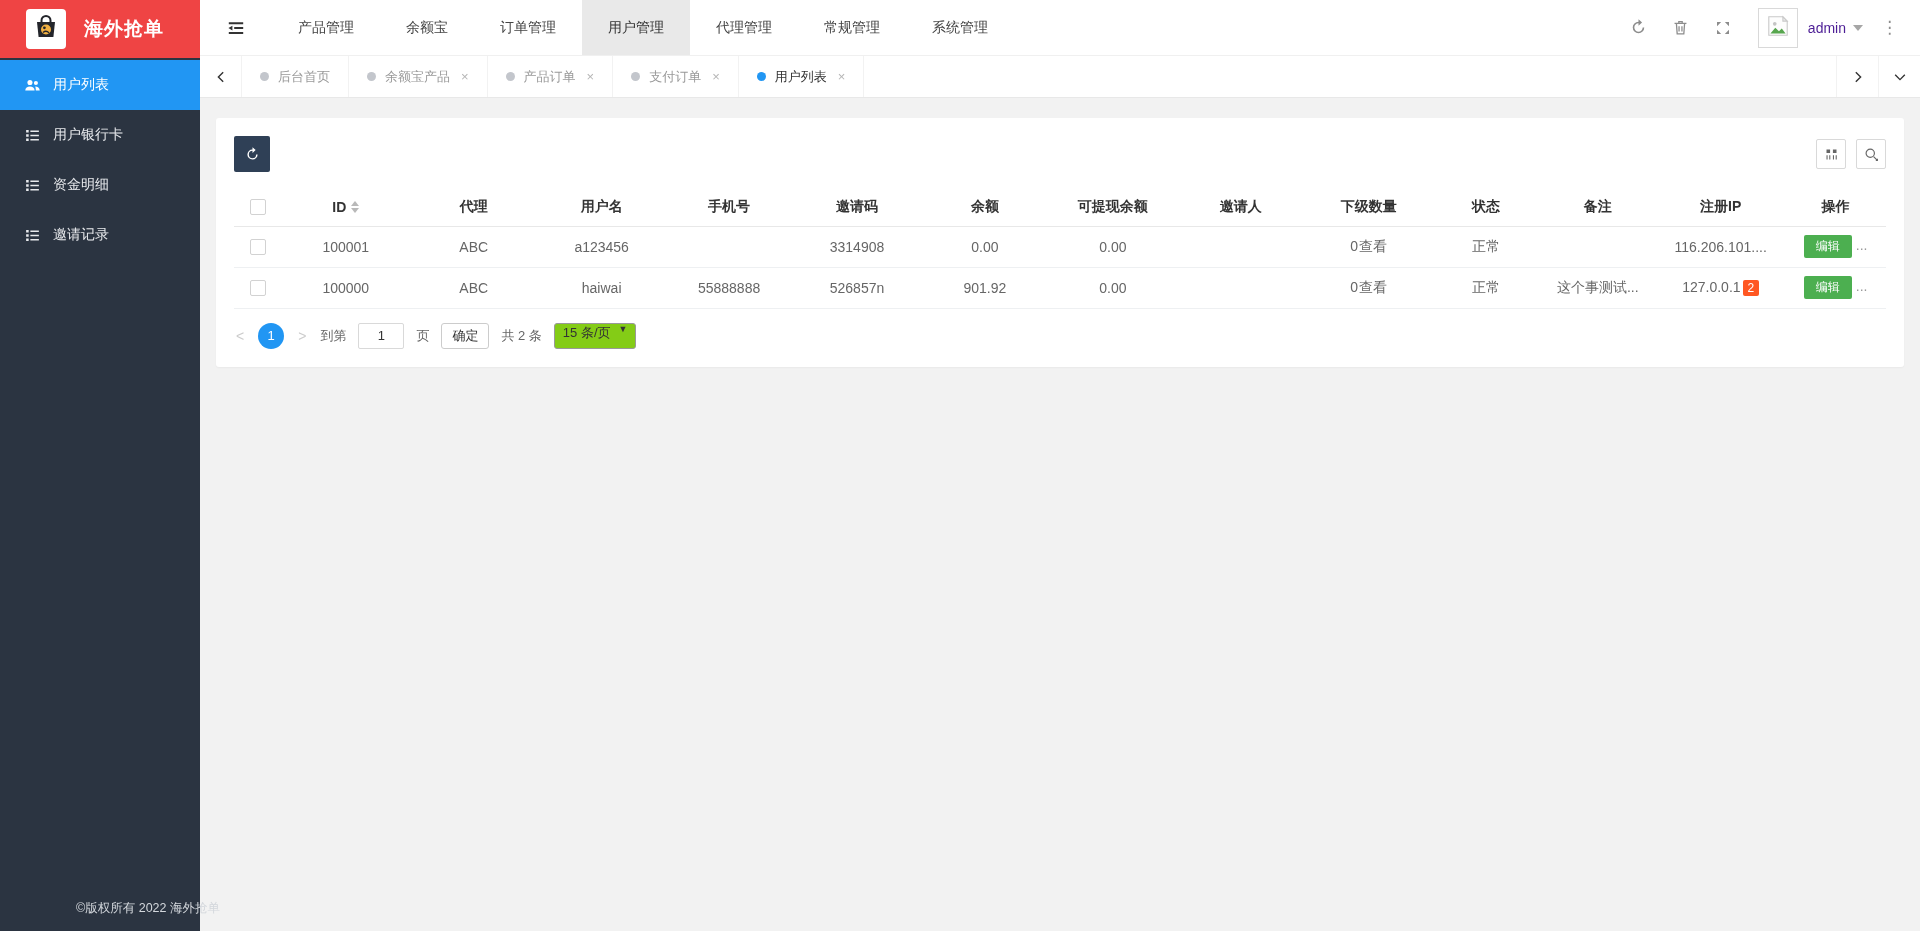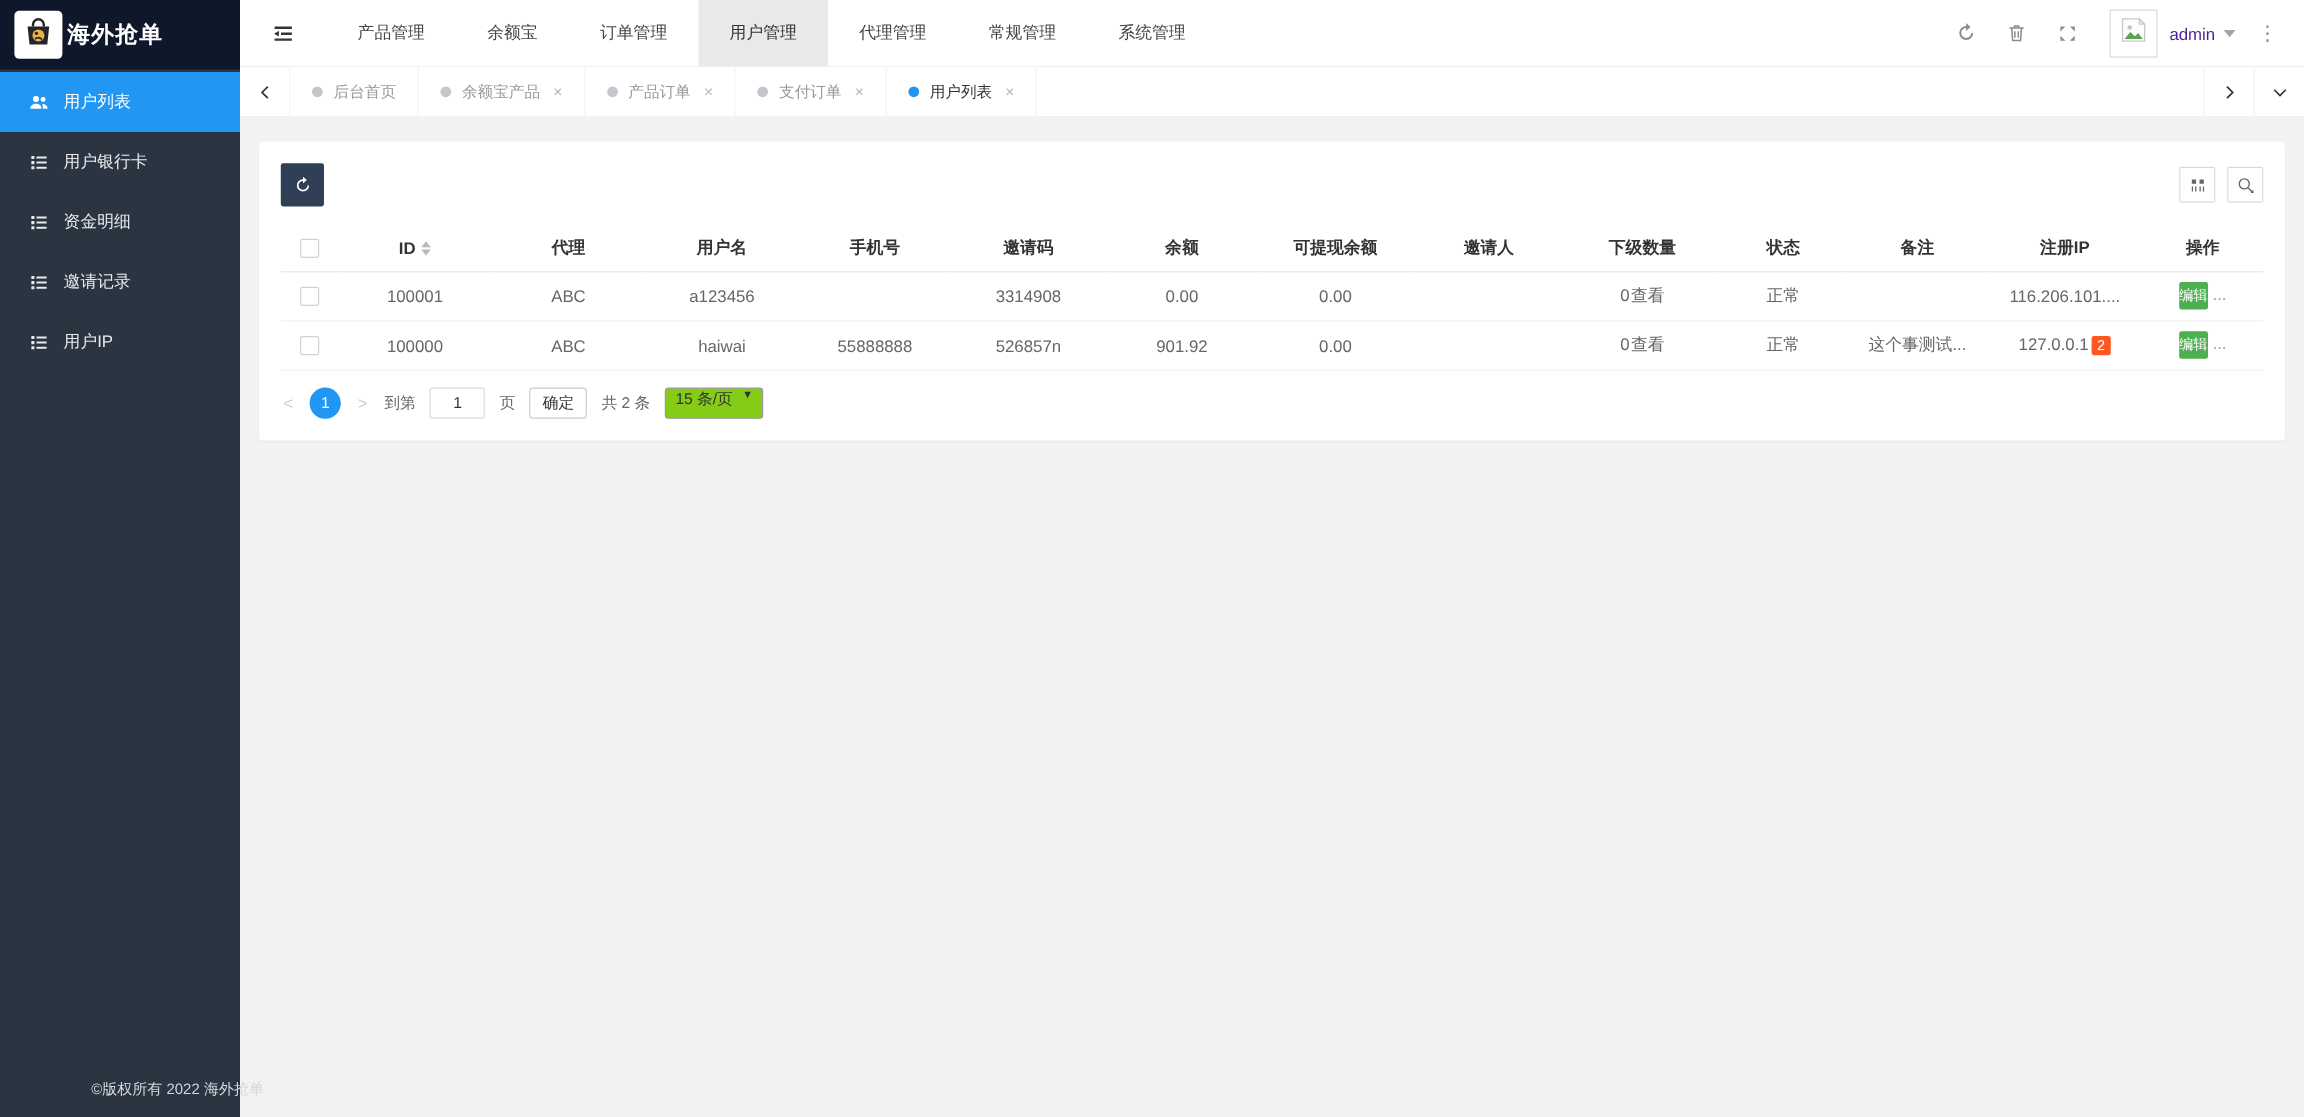--- a/index.html
+++ b/index.html
@@ -2,22 +2,22 @@
 <html><head>
 <meta charset="utf-8">
 <style>
   * { margin:0; padding:0; box-sizing:border-box; }
   html,body { width:1920px; height:931px; overflow:hidden;
     font-family:"Liberation Sans","DejaVu Sans",sans-serif; background:#f2f2f2; }
 
   
   .sidebar { position:absolute; left:0; top:0; width:200px; height:931px;
     background:#2b3441; z-index:5; }
-  .logo-area { height:58px; background:#0f172a; display:flex; align-items:center;
-    padding-left:12px; gap:4px; }
+  .logo-area { height:58px; background:#ef4444; display:flex; align-items:center;
+    padding-left:26px; gap:18px; }
   .logo-box { width:40px; height:40px; background:#fff; border-radius:4px;
     display:flex; align-items:center; justify-content:center; }
   .logo-title { color:#fff; font-size:19px; font-weight:bold; letter-spacing:1px; }
   .side-menu { padding-top:2px; }
   .side-item { height:50px; display:flex; align-items:center; gap:12px;
     padding-left:24px; color:#e8eaed; font-size:14px; cursor:pointer; }
   .side-item.active { background:#2196f3; color:#fff; }
   .side-item .icn { width:17px; height:17px; display:inline-flex; }
   .copyright { position:absolute; bottom:14px; left:0; width:100%; text-align:center;
     color:#d3d7dc; font-size:12.5px;margin-left:48px; }
@@ -82,21 +82,21 @@
   .chk { appearance:none; -webkit-appearance:none; width:16px; height:16px;
     border:1px solid #d2d2d2; border-radius:2px; background:#fff; cursor:pointer;
     vertical-align:middle; }
   .th-id { display:inline-flex; align-items:center; gap:5px; justify-content:flex-start; }
   .sort-ic { display:inline-flex; flex-direction:column; gap:2px; }
   .sort-ic i { width:0; height:0; border-left:4px solid transparent;
     border-right:4px solid transparent; display:block; }
   .sort-ic .up { border-bottom:5px solid #b9b9b9; }
   .sort-ic .dn { border-top:5px solid #b9b9b9; }
   .btn-edit { background:#4caf50; color:#fff; border:none; border-radius:2px;
-    font-size:12px; padding:3px 0; cursor:pointer;
+    font-size:12px; padding:3px 12px; cursor:pointer;
     font-family:"Liberation Sans","DejaVu Sans",sans-serif; }
   .more-ellipsis { color:#999; margin-left:4px; cursor:pointer; }
   .ip-badge { display:inline-block; background:#ff5722; color:#fff; font-size:12px;
     padding:1px 5px; border-radius:2px; margin-left:2px; }
   .sub-view { margin-left:1px; cursor:pointer; }
 
   
   .pager { display:flex; align-items:center; gap:12px; margin-top:14px; font-size:13px;
     color:#666; }
   .pg-arrow { color:#ccc; font-size:14px; cursor:pointer; padding:0 2px; }
@@ -160,28 +160,20 @@
         </span>
         <span>资金明细</span>
       </div>
       <div class="side-item">
         <span class="icn">
           <svg width="17" height="17" viewBox="0 0 20 20" fill="currentColor">
             <path d="M2.5 3.5h3v3h-3zM7.5 4h10v2h-10zM2.5 8.5h3v3h-3zM7.5 9h10v2h-10zM2.5 13.5h3v3h-3zM7.5 14h10v2h-10z"></path>
           </svg>
         </span>
         <span>邀请记录</span>
-      </div>
-      <div class="side-item">
-        <span class="icn">
-          <svg width="17" height="17" viewBox="0 0 20 20" fill="currentColor">
-            <path d="M2.5 3.5h3v3h-3zM7.5 4h10v2h-10zM2.5 8.5h3v3h-3zM7.5 9h10v2h-10zM2.5 13.5h3v3h-3zM7.5 14h10v2h-10z"></path>
-          </svg>
-        </span>
-        <span>用户IP</span>
       </div>
     </div>
   <div class="copyright">©版权所有 2022 海外抢单</div>
 </div>
 
 <div class="main">
 
   <div class="navbar">
     <div class="nav-toggle">
       <svg width="18" height="18" viewBox="0 0 20 20" fill="currentColor">

